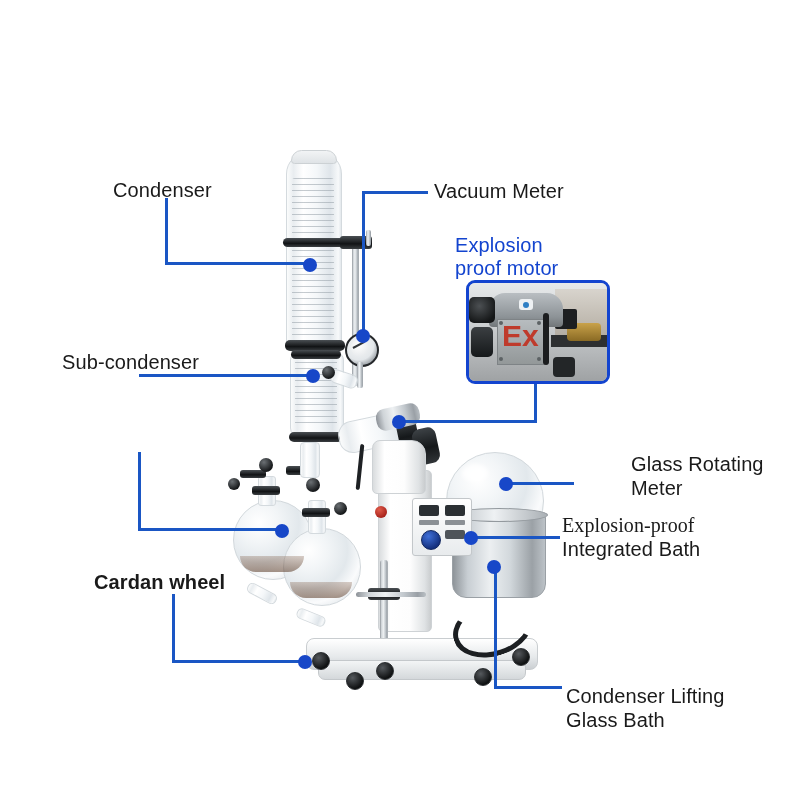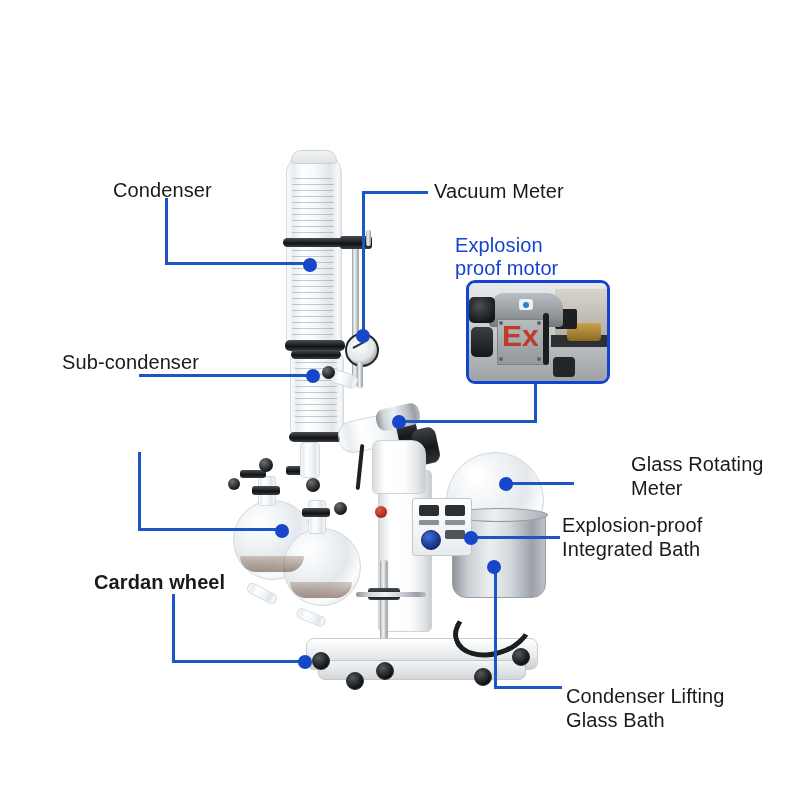--- a/index.html
+++ b/index.html
@@ -218,21 +218,21 @@
   <div class="label" style="left:94px;top:570px;font-weight:bold;">Cardan wheel</div>
 
   <div class="label" style="left:434px;top:179px;">Vacuum Meter</div>
 
   <div style="position:absolute;left:588px;top:452px;width:150px;margin-left:43px;">
     <div class="label" style="position:static;">Glass Rotating</div>
     <div class="label c" style="position:static;">Meter</div>
   </div>
 
   <div style="position:absolute;left:562px;top:513px;width:190px;">
-    <div class="label" style="position:static;">Explosion-proof</div>
+    <div class="label" style="position:static;font-family:Liberation Serif, serif;">Explosion-proof</div>
     <div class="label" style="position:static;">Integrated Bath</div>
   </div>
 
   <div style="position:absolute;left:566px;top:684px;width:190px;">
     <div class="label" style="position:static;">Condenser Lifting</div>
     <div class="label c" style="position:static;width:160px;">Glass Bath</div>
   </div>
 
   <div style="position:absolute;left:455px;top:234px;width:160px;text-align:center;">
     <div class="label blue c" style="position:static;">Explosion</div>

